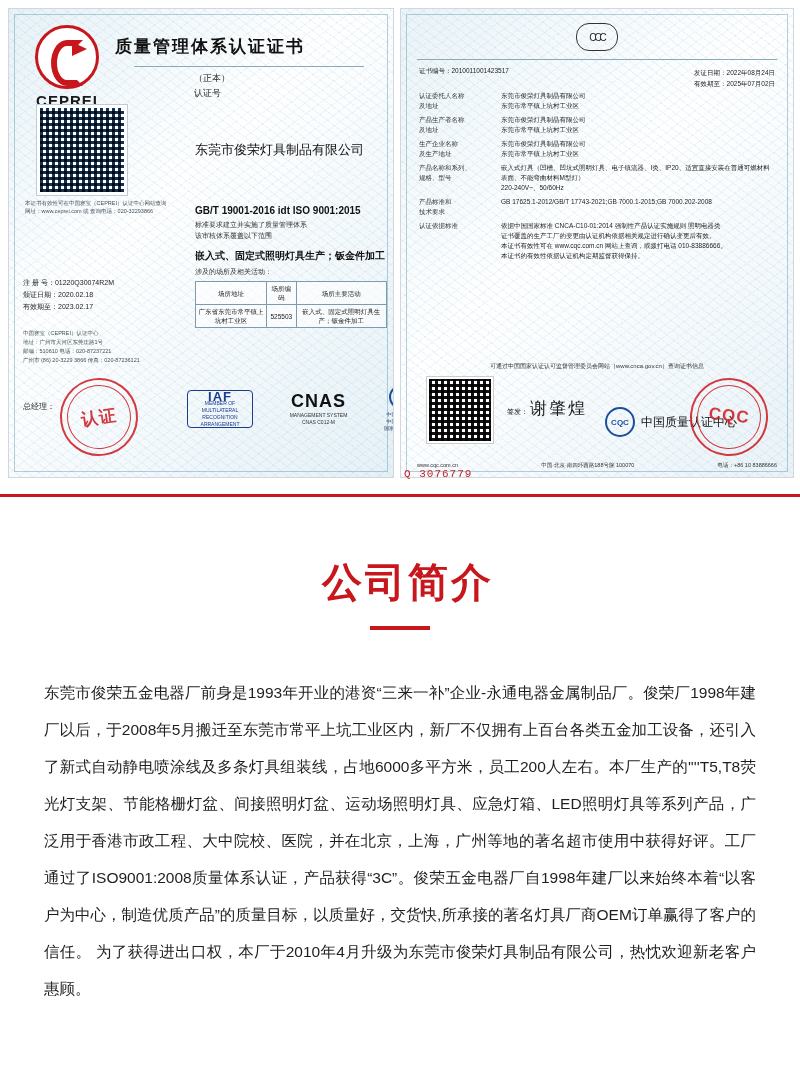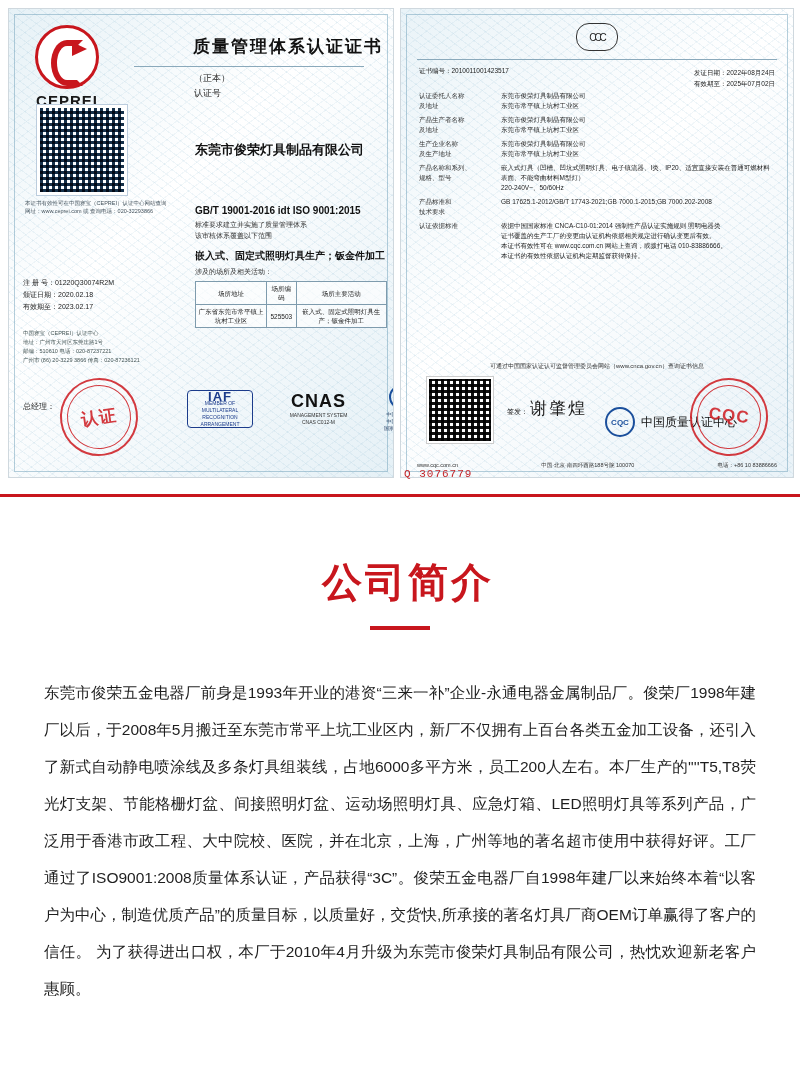--- a/index.html
+++ b/index.html
@@ -106,21 +106,21 @@
   }
   .cp-name {
     font-size: 15px;
     letter-spacing: 1px;
     font-weight: bold;
     color: #1a1a1a;
     margin-top: 3px;
   }
   .cl-title {
     flex: 1;
-    text-align: right;
+    text-align: left;
     padding-top: 14px;
   }
   .cl-title .t1 {
     font-size: 17px;
     font-weight: bold;
     letter-spacing: 2px;
     color: #111;
   }
   .cl-title .t-rule {
     width: 230px;
@@ -132,21 +132,21 @@
     position: absolute;
     left: 185px; top: 62px;
     font-size: 9px;
     color: #222;
     line-height: 15px;
   }
   .cl-company {
     position: absolute;
     left: 186px; top: 132px;
     font-size: 13px;
-    font-weight: bold;
+    font-weight: normal;
     color: #111;
   }
   .cl-lines {
     position: absolute;
     left: 186px; top: 152px;
     width: 192px;
     font-size: 7.5px;
     line-height: 12px;
     color: #222;
   }

